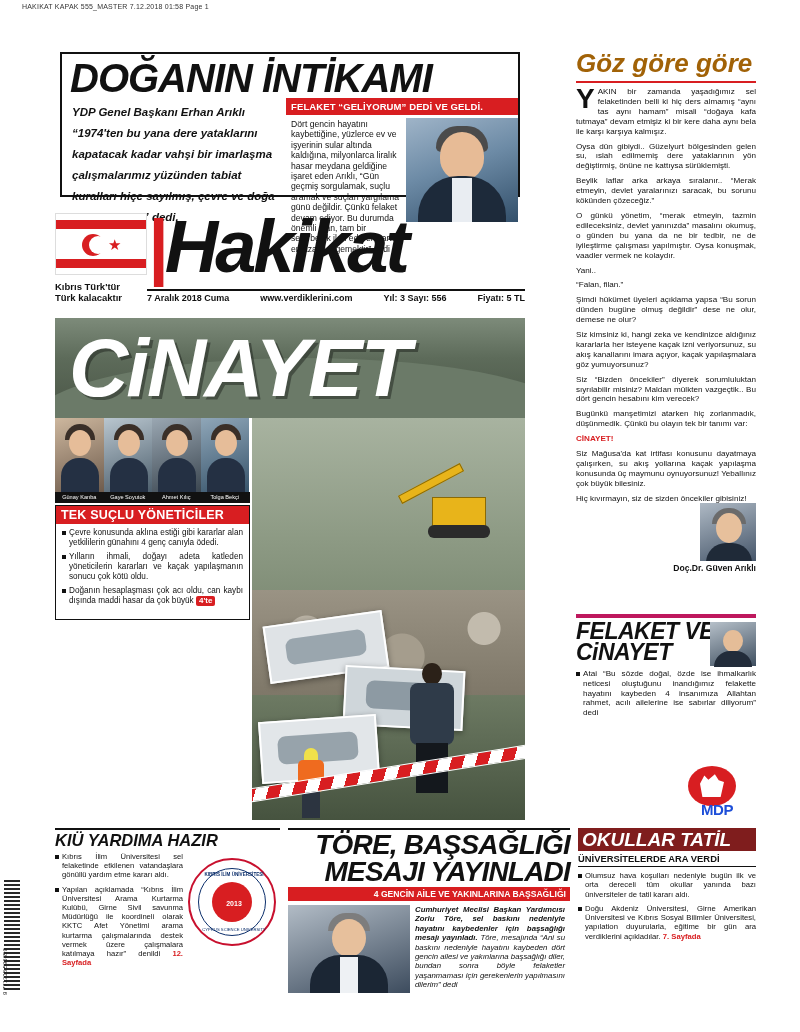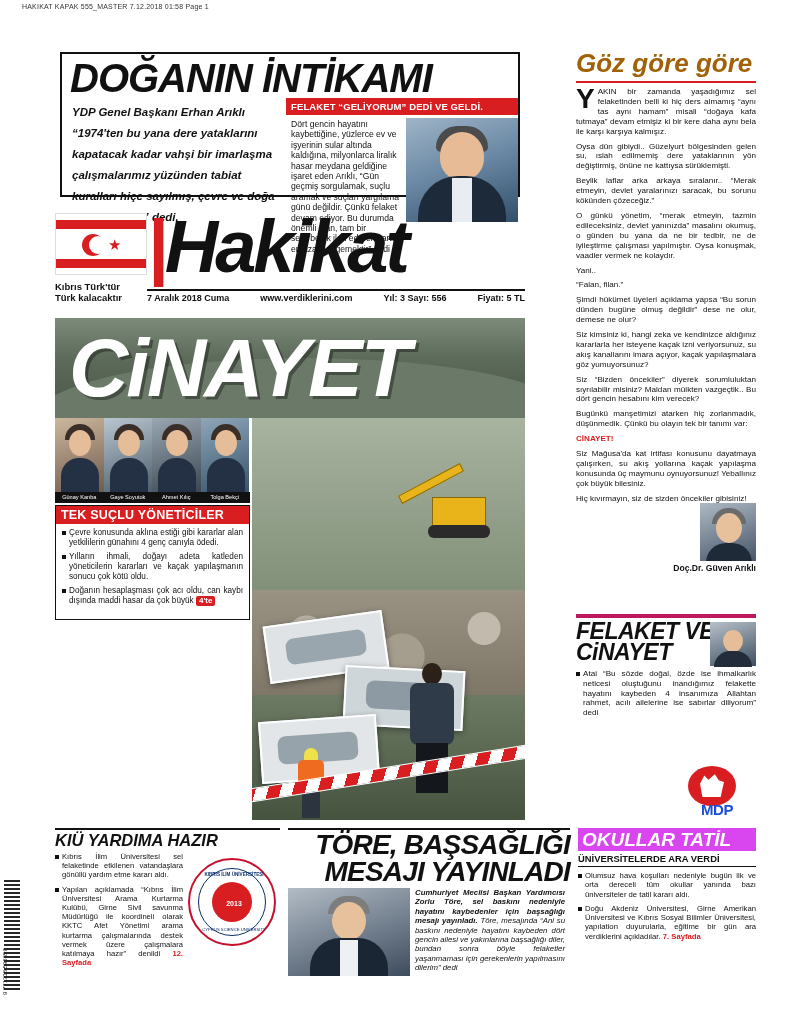--- a/index.html
+++ b/index.html
@@ -359,21 +359,21 @@
   .tore-photo .hr{position:absolute;left:40px;top:8px;width:42px;height:18px;border-radius:21px 21px 0 0;background:#7d7d7d;}
   .tore-photo .b{position:absolute;left:22px;top:50px;width:78px;height:40px;background:#1b2634;border-radius:30px 30px 0 0;}
   .tore-photo .sh{position:absolute;left:52px;top:52px;width:18px;height:36px;background:#eef1f4;}
   .tore-txt { width:150px; font-size:7.8px; line-height:9.4px; text-align:justify;font-style:italic; }
   .tore-txt .lead { font-weight:bold; }
 
   .okullar {
     position:absolute; left:578px; top:828px; width:178px; height:140px;
   }
   .okullar h3 {
-    margin:0; background:#d946ef; color:#fff; font-size:19px; font-weight:bold;
+    margin:0; background:#7f1d1d; color:#fff; font-size:19px; font-weight:bold;
     font-style:italic; padding:1px 4px; line-height:21px;
   }
   .okullar .sub {
     font-size:9.4px; font-weight:bold; border-bottom:1px solid #111;
     padding:2px 0 2px 0; margin-bottom:4px;
   }
   .okullar ul { margin:0; padding:0; list-style:none; }
   .okullar li {
     font-size:7.7px; line-height:9.3px; margin-bottom:5px; padding-left:7px;
     position:relative; text-align:justify;
@@ -551,20 +551,21 @@
       <div class="t1">KIBRIS İLİM ÜNİVERSİTESİ</div>
       <div class="inner"></div>
       <div class="yr">2013</div>
       <div class="t2">CYPRUS SCIENCE UNIVERSITY</div>
     </div>
   </div>
 
   <div class="tore">
     <h3>TÖRE, BAŞSAĞLIĞI</h3>
     <h3>MESAJI YAYINLADI</h3>
+    <div class="sub">4 GENCİN AİLE VE YAKINLARINA BAŞSAĞLIĞI</div>
     <div class="tore-body">
       <div class="tore-photo">
           <div class="hr"></div>
           <div class="f"></div>
           <div class="b"></div>
           <div class="sh"></div>
         </div>
       <div class="tore-txt">
         <span class="lead">Cumhuriyet Meclisi Başkan Yardımcısı Zorlu Töre, sel baskını nedeniyle hayatını kaybedenler için başsağlığı mesajı yayınladı.</span>
         <span>Töre, mesajında “Ani su baskını nedeniyle hayatını kaybeden dört gencin ailesi ve yakınlarına başsağlığı diler, bundan sonra böyle felaketler yaşanmaması için gerekenlerin yapılmasını dilerim” dedi</span>

